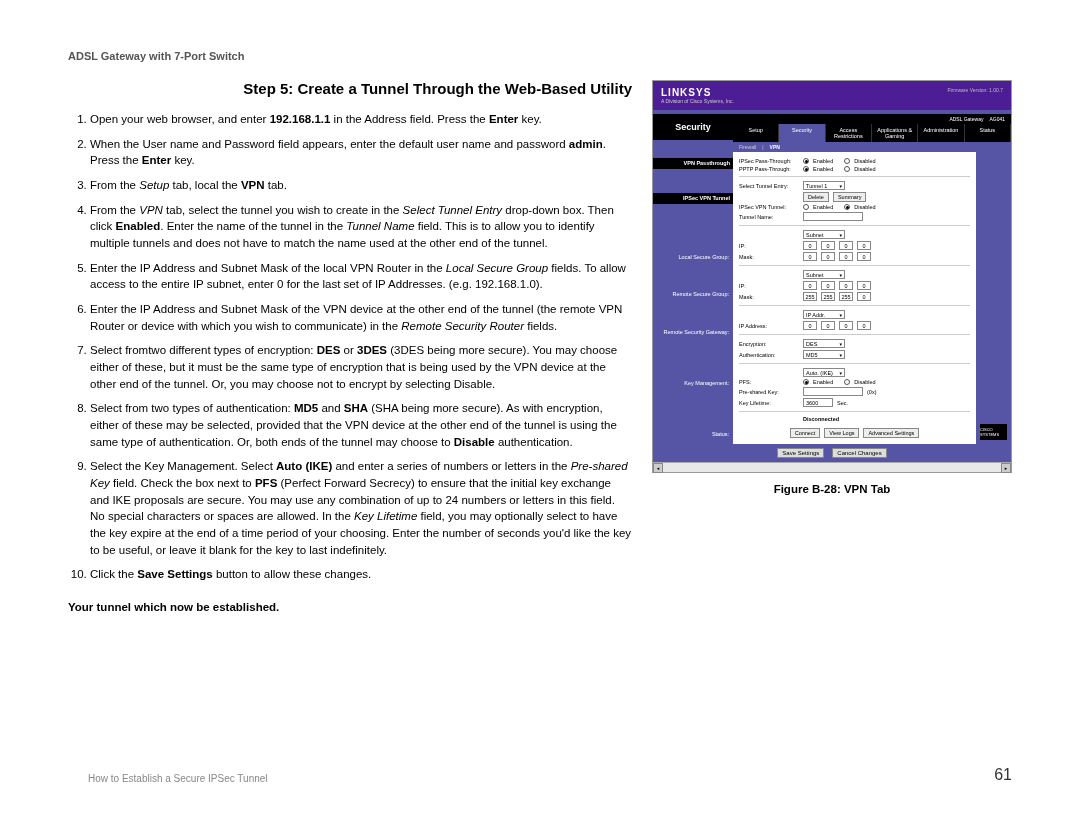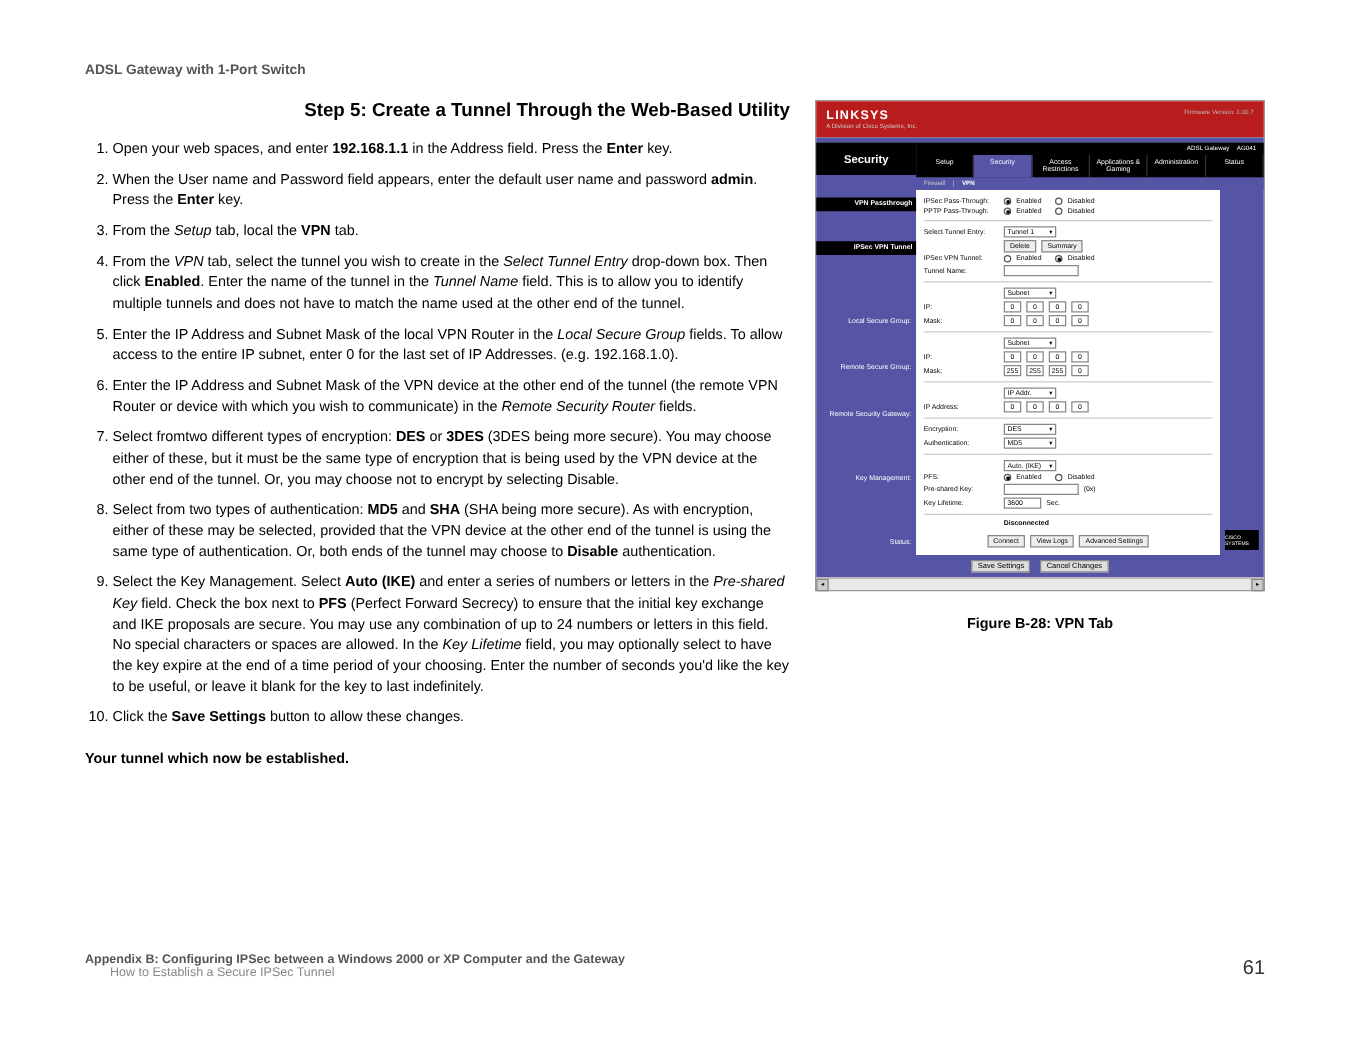--- a/index.html
+++ b/index.html
@@ -8,29 +8,29 @@
   .product-header { font-size: 11px; font-weight: bold; color: #555; margin-bottom: 18px; }
   .content-row { display: flex; gap: 20px; }
   .left-col { flex: 1; }
   .right-col { width: 360px; }
   .step-title { font-size: 15px; font-weight: bold; margin-bottom: 14px; text-align: right; }
   ol.steps { list-style: decimal; padding-left: 22px; }
   ol.steps > li { font-size: 11.5px; line-height: 1.45; margin-bottom: 8px; }
   .bold { font-weight: bold; }
   .italic { font-style: italic; }
   .established { font-size: 11.5px; font-weight: bold; margin-top: 18px; }
-  .figure-caption { font-size: 11.5px; font-weight: bold; text-align: center; margin-top: 20px; }
+  .figure-caption { font-size: 11.5px; font-weight: bold; text-align: center; margin-top: 10px; }
   .footer { position: absolute; left: 68px; right: 68px; bottom: 50px; display: flex; justify-content: space-between; align-items: flex-end; font-size: 10px; color: #555; }
   .footer-left .fl1 { font-weight: bold; }
   .footer-left .fl2 { color: #888; padding-left: 20px; }
   .page-num { font-size: 16px; color: #333; }
 
   
   .screenshot { border: 1px solid #999; background: #fff; font-size: 6px; color: #000; }
-  .shot-top { background: #b91c1c; color: #fff; padding: 6px 8px; display: flex; justify-content: space-between; align-items: flex-start; }
+  .shot-top { background: #4c1d95; color: #fff; padding: 6px 8px; display: flex; justify-content: space-between; align-items: flex-start; }
   .shot-brand { font-weight: bold; font-size: 10px; letter-spacing: 1px; }
   .shot-brand-sub { font-size: 5px; color: #ccc; }
   .shot-fw { font-size: 5px; color: #bbb; }
   .shot-purple { background: #5655a5; height: 4px; }
   .shot-navrow { background: #5655a5; display: flex; align-items: flex-start; }
   .shot-security-label { background: #000; color: #fff; font-weight: bold; font-size: 9px; padding: 8px 10px; width: 80px; text-align: center; }
   .shot-tabs-area { flex: 1; }
   .shot-model-row { background: #000; color: #fff; display: flex; justify-content: flex-end; gap: 6px; padding: 2px 6px; font-size: 5px; }
   .shot-tabs { display: flex; background: #000; color: #fff; font-size: 5.5px; }
   .shot-tab { flex: 1; text-align: center; padding: 3px 2px; border-right: 1px solid #333; }
@@ -57,27 +57,27 @@
   .shot-footer .btn-s { background: #ddd; color: #000; }
   .scrollbar-h { height: 10px; background: #e8e8e8; border-top:1px solid #aaa; display:flex; align-items:center; }
   .sb-btn { width:10px; height:10px; background:#ccc; border:1px solid #888; display:flex;align-items:center;justify-content:center;font-size:5px;}
   .sb-track{flex:1;}
   hr.sep { border:none; border-top:1px solid #ccc; margin:4px 0;}
 </style>
 </head>
 <body>
 
 <div class="page">
-  <div class="product-header">ADSL Gateway with 1-Port Switch</div>
+  <div class="product-header">ADSL Gateway with 7-Port Switch</div>
 
   <div class="content-row">
     <div class="left-col">
       <div class="step-title">Step 5: Create a Tunnel Through the Web-Based Utility</div>
       <ol class="steps">
-        <li><span>Open your web spaces, and enter </span><span class="bold">192.168.1.1</span><span> in the Address field. Press the </span><span class="bold">Enter</span><span> key.</span></li>
+        <li><span>Open your web browser, and enter </span><span class="bold">192.168.1.1</span><span> in the Address field. Press the </span><span class="bold">Enter</span><span> key.</span></li>
         <li><span>When the User name and Password field appears, enter the default user name and password </span><span class="bold">admin</span><span>. Press the </span><span class="bold">Enter</span><span> key.</span></li>
         <li><span>From the </span><span class="italic">Setup</span><span> tab, local the </span><span class="bold">VPN</span><span> tab.</span></li>
         <li><span>From the </span><span class="italic">VPN</span><span> tab, select the tunnel you wish to create in the </span><span class="italic">Select Tunnel Entry</span><span> drop-down box. Then click </span><span class="bold">Enabled</span><span>. Enter the name of the tunnel in the </span><span class="italic">Tunnel Name</span><span> field.  This is to allow you to identify multiple tunnels and does not have to match the name used at the other end of the tunnel.</span></li>
         <li><span>Enter the IP Address and Subnet Mask of the local VPN Router in the </span><span class="italic">Local Secure Group</span><span> fields. To allow access to the entire IP subnet, enter 0 for the last set of IP Addresses. (e.g. 192.168.1.0).</span></li>
         <li><span>Enter the IP Address and Subnet Mask of the VPN device at the other end of the tunnel (the remote VPN Router or device with which you wish to communicate) in the </span><span class="italic">Remote Security Router</span><span> fields.</span></li>
         <li><span>Select fromtwo different types of encryption: </span><span class="bold">DES</span><span> or </span><span class="bold">3DES</span><span> (3DES being more secure).  You may choose either of these, but it must be the same type of encryption that is being used by the VPN device at the other end of the tunnel.  Or, you may choose not to encrypt by selecting Disable.</span></li>
         <li><span>Select from two types of authentication: </span><span class="bold">MD5</span><span> and </span><span class="bold">SHA</span><span> (SHA being more secure).  As with encryption, either of these may be selected, provided that the VPN device at the other end of the tunnel is using the same type of authentication.  Or, both ends of the tunnel may choose to </span><span class="bold">Disable</span><span> authentication.</span></li>
         <li><span>Select the Key Management. Select </span><span class="bold">Auto (IKE)</span><span> and enter a series of numbers or letters in the </span><span class="italic">Pre-shared Key</span><span> field. Check the box next to </span><span class="bold">PFS</span><span> (Perfect Forward Secrecy) to ensure that the initial key exchange and IKE proposals are secure. You may use any combination of up to 24 numbers or letters in this field. No special characters or spaces are allowed. In the </span><span class="italic">Key Lifetime</span><span> field, you may optionally select to have the key expire at the end of a time period of your choosing.  Enter the number of seconds you'd like the key to be useful, or leave it blank for the key to last indefinitely.</span></li>
         <li><span>Click the </span><span class="bold">Save Settings</span><span> button to allow these changes.</span></li>
       </ol>
@@ -252,17 +252,16 @@
           <div class="sb-btn">▸</div>
         </div>
       </div>
       <div class="figure-caption">Figure B-28: VPN Tab</div>
     </div>
   </div>
 </div>
 
 <div class="footer">
   <div class="footer-left">
-    <div class="fl1">Appendix B: Configuring IPSec between a Windows 2000 or XP Computer and the Gateway</div>
     <div class="fl2">How to Establish a Secure IPSec Tunnel</div>
   </div>
   <div class="page-num">61</div>
 </div>
 
 </body></html>

